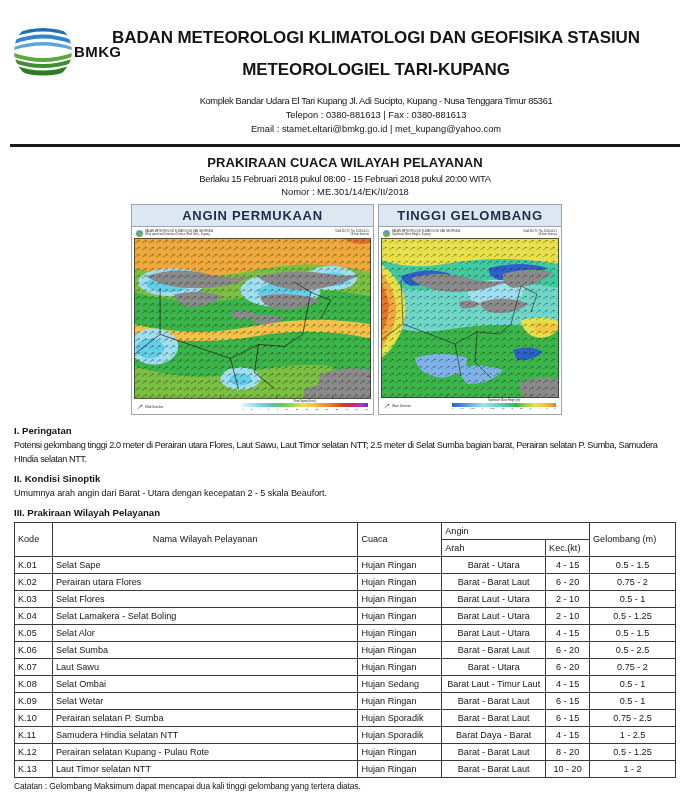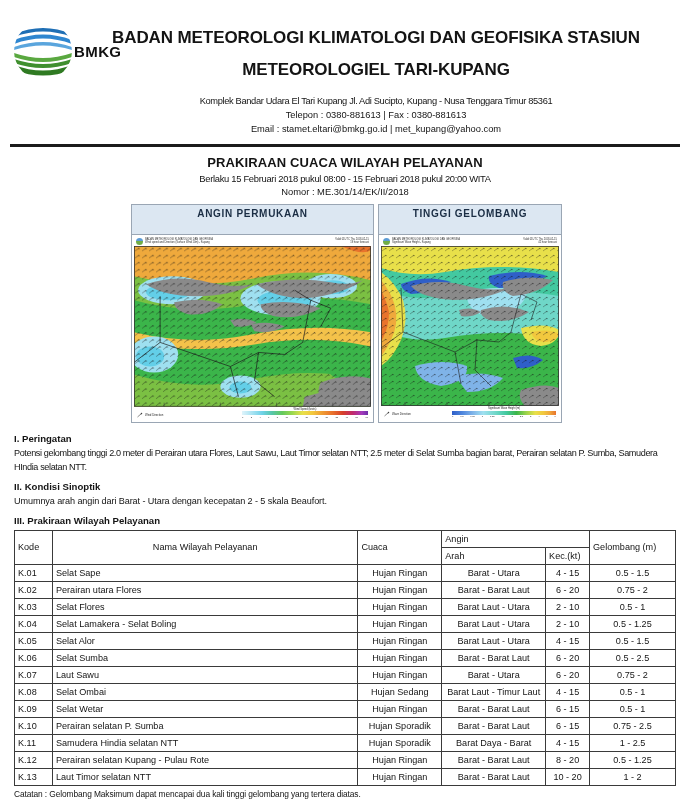--- a/index.html
+++ b/index.html
@@ -99,24 +99,24 @@
     background: #ffffff;
     display: flex;
     flex-direction: column;
   }
   .map-panel.left  { width: 243px; flex: 0 0 243px; }
   .map-panel.right { width: 184px; flex: 0 0 184px; }
   .map-head {
     background: #dce7f2;
     border-bottom: 1px solid #9aa6b4;
     text-align: center;
-    font-size: 10px;
+    font-size: 13px;
     font-weight: bold;
     letter-spacing: 0.7px;
-    padding: 3px 0 15px 0;
+    padding: 3px 0 3px 0;
     color: #1a2d44;
   }
   .map-body { padding: 2px; }
   .map-meta {
     display: flex;
     justify-content: space-between;
     font-size: 2.6px;
     line-height: 3.4px;
     color: #2d2d2d;
     padding: 1px 2px 1px 2px;
@@ -182,21 +182,21 @@
   table.forecast th,
   table.forecast td {
     border: 1px solid #3a3a3a;
     padding: 2px 3px;
     line-height: 12px;
     font-weight: normal;
   }
   table.forecast th { text-align: left; }
   .col-kode   { width: 38px;  text-align: left; }
   .col-nama   { width: 306px; text-align: left; }
-  .col-cuaca  { width: 84px;  text-align: center; }
+  .col-cuaca  { width: 84px;  }
   .col-arah   { width: 104px; text-align: center; }
   .col-kec    { width: 44px;  text-align: center; }
   .col-gel    { width: 86px;  text-align: center; }
   .note {
     font-size: 8.4px;
     margin-top: 3px;
     letter-spacing: -0.1px;
   }
 
   

